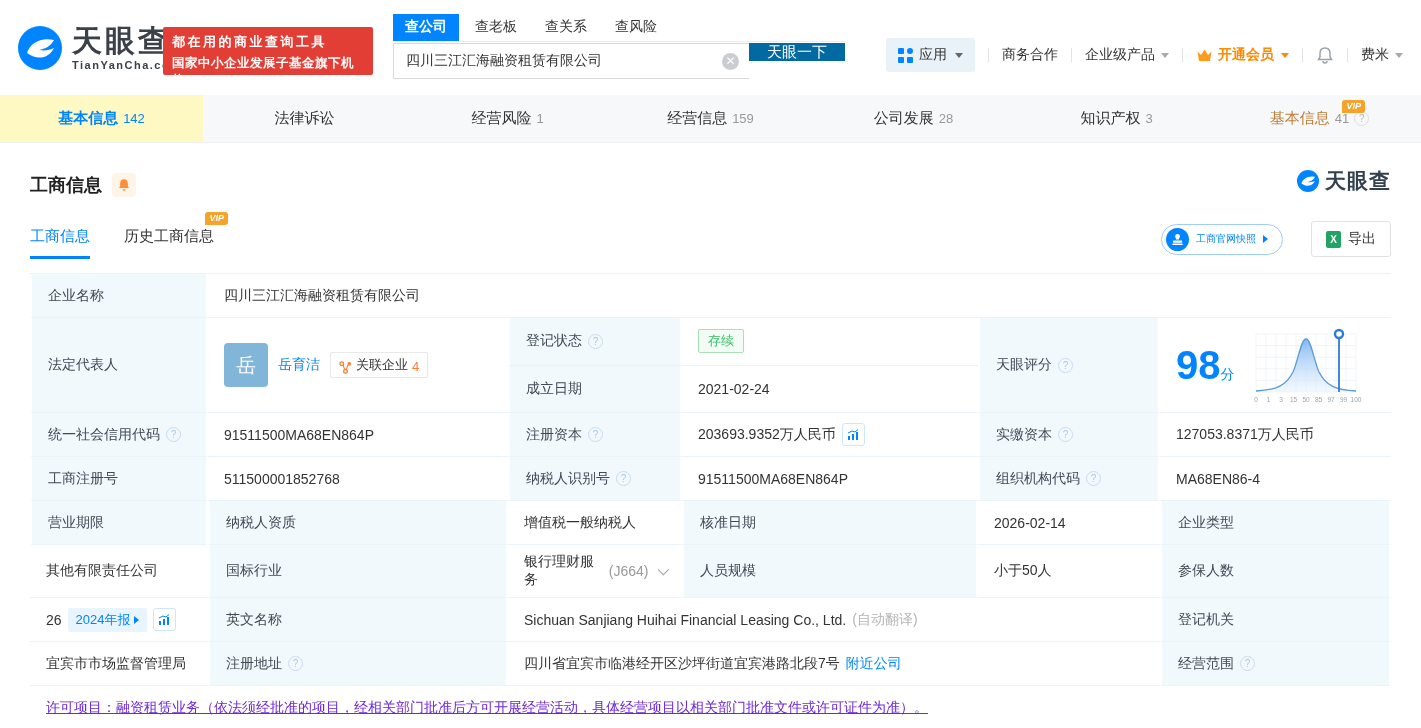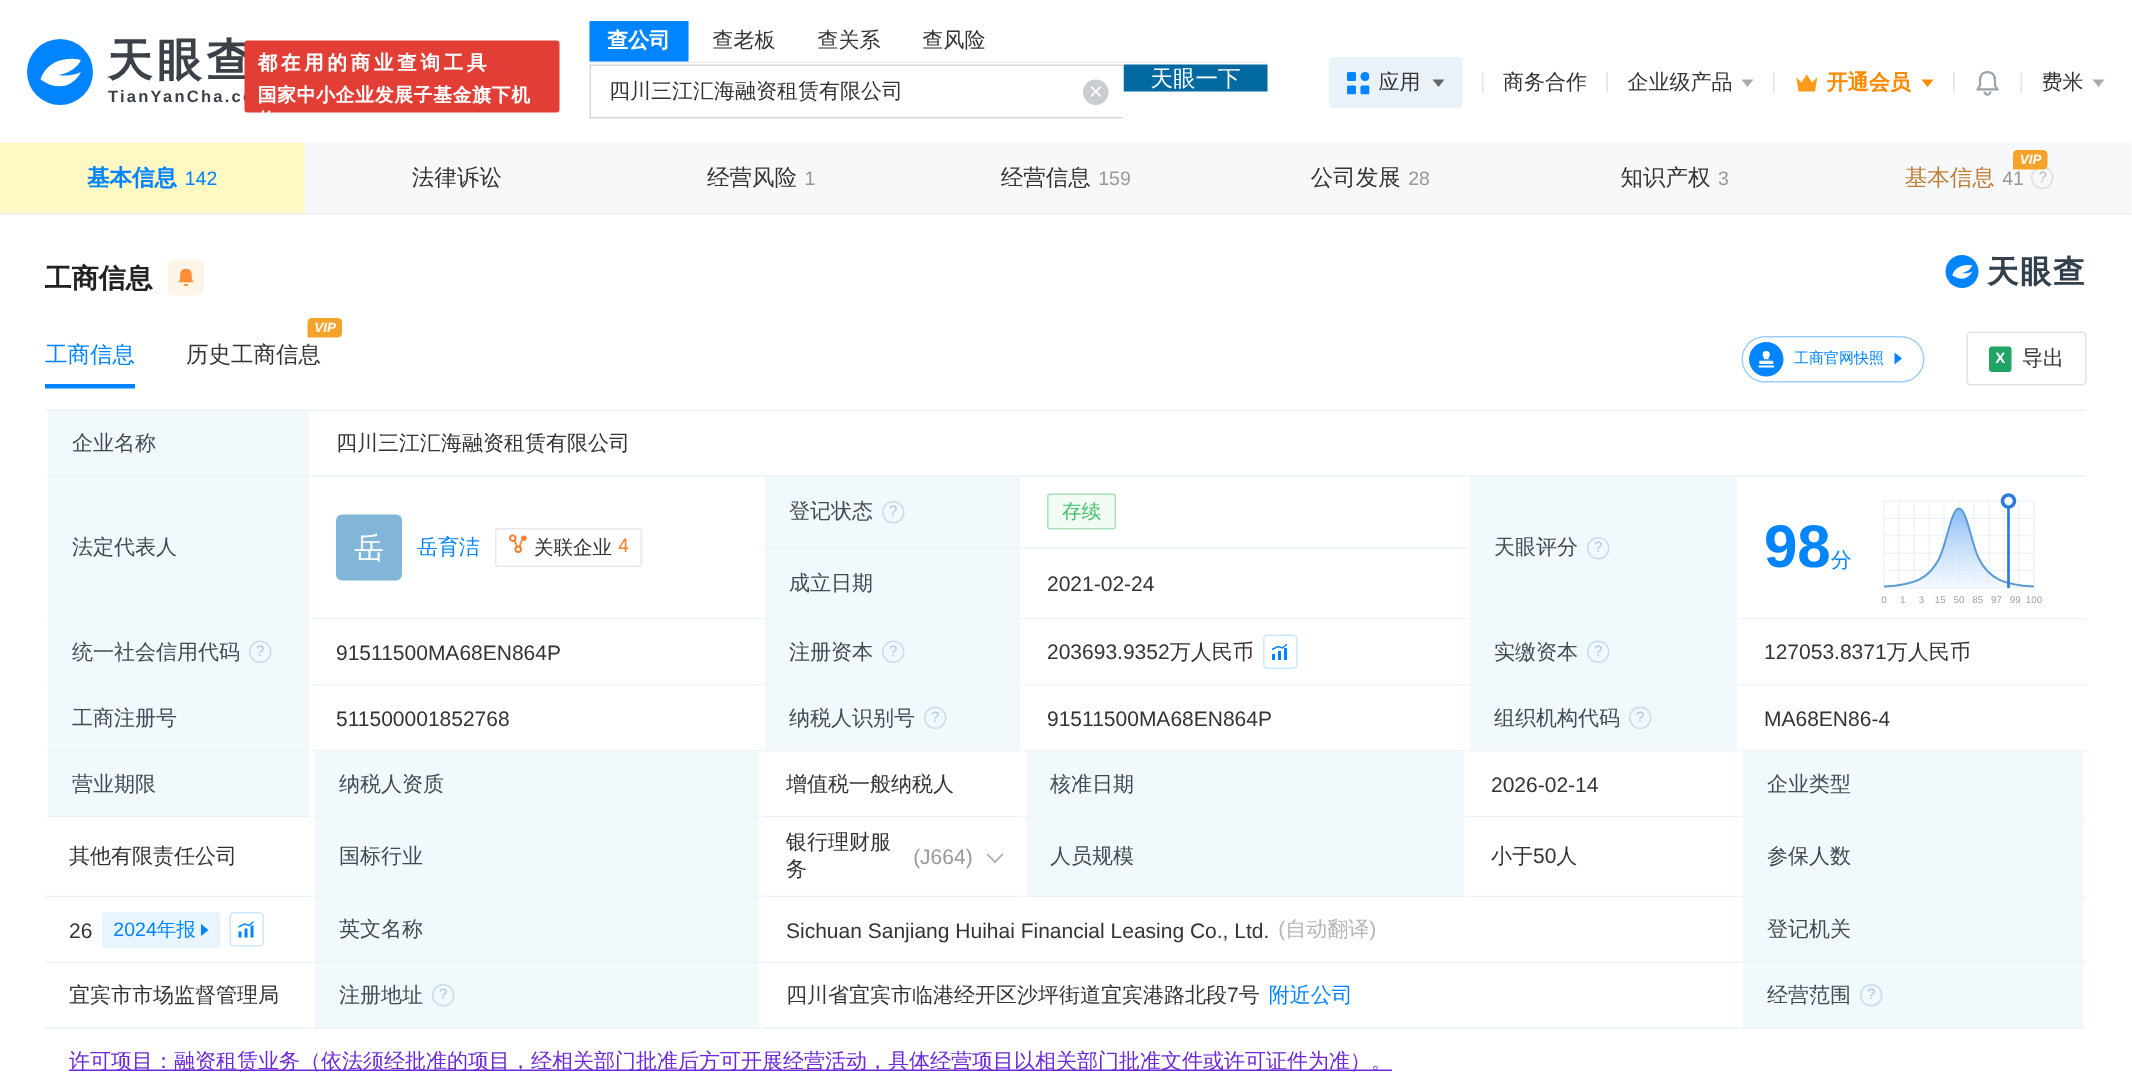--- a/index.html
+++ b/index.html
@@ -89,21 +89,21 @@
   .span5 { grid-column:span 5; }
   .span3 { grid-column:span 3; }
   .rspan2 { grid-row:span 2; }
   .gray { color:#999; }
   .lightgray { color:#b5b5b5; }
   .blue-link { color:#0084ff; cursor:pointer; }
   .status-badge { color:#3fbf67; background:#f2fbf4; border:1px solid #a9e0b8; border-radius:2px;
     padding:2px 9px; font-size:13px; }
   .avatar { width:44px; height:44px; background:#82b6d9; border-radius:4px; color:#fff;
     font-size:20px; display:flex; align-items:center; justify-content:center; flex:none; cursor:pointer; }
-  .rel-badge { display:flex; align-items:flex-start; gap:4px; border:1px solid #e8e8e8; border-radius:2px;
+  .rel-badge { display:flex; align-items:flex-end; gap:4px; border:1px solid #e8e8e8; border-radius:2px;
     padding:3px 8px; font-size:13px; cursor:pointer; background:#fff; }
   .rel-badge .num { color:#ff7d2e; }
   .chart-icon-box { width:23px; height:23px; border:1px solid #cde7fa; border-radius:3px;
     display:flex; align-items:center; justify-content:center; cursor:pointer; background:#fff; flex:none; }
   .report-badge { background:#e8f5ff; color:#0084ff; font-size:13px; padding:3px 8px; border-radius:2px;
     display:flex; align-items:center; gap:3px; cursor:pointer; }
   .report-badge .tri { width:0; height:0; border-top:4px solid transparent;
     border-bottom:4px solid transparent; border-left:5px solid #0084ff; }
   .chevron-down { display:inline-block; width:8px; height:8px; border-right:1.5px solid #9aa4ad;
     border-bottom:1.5px solid #9aa4ad; transform:rotate(45deg) translateY(-2px); margin-left:4px; }

